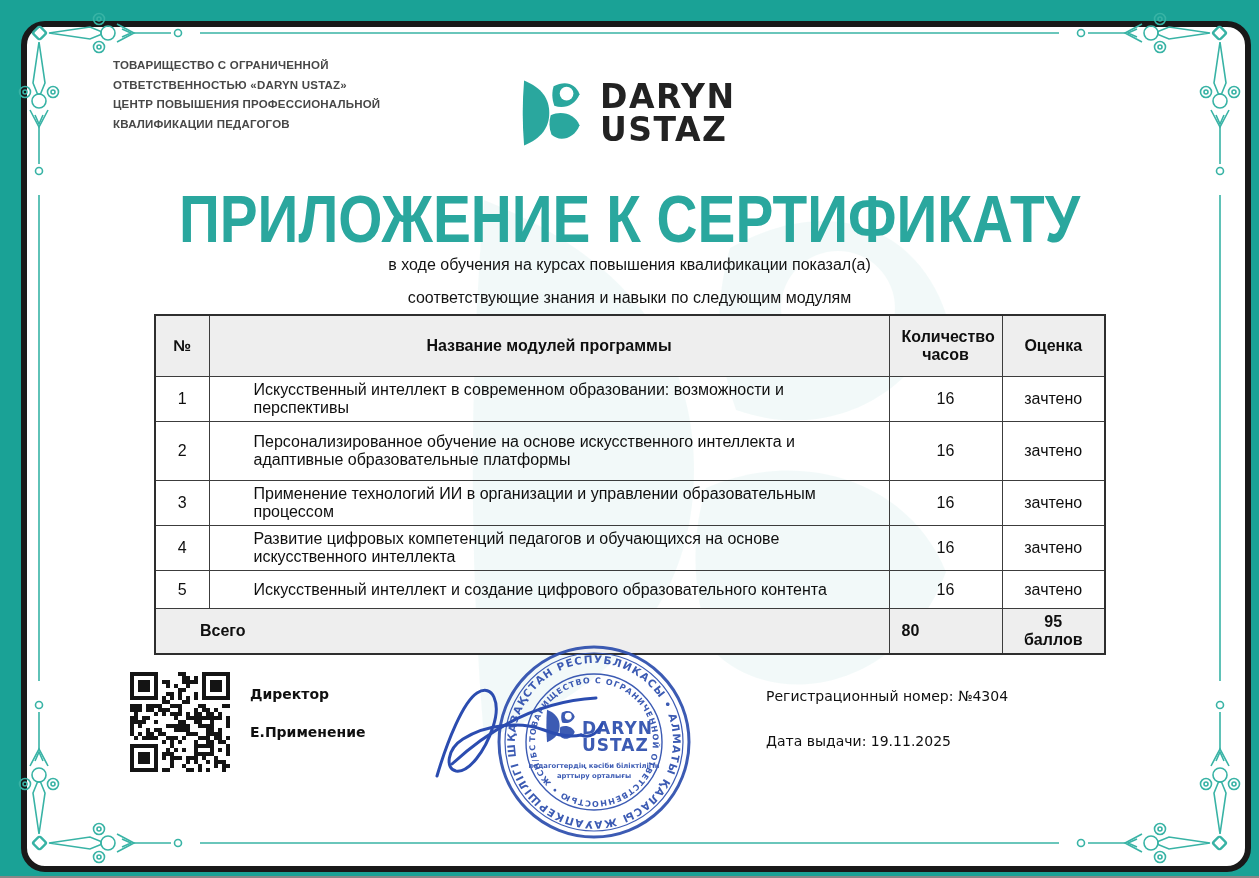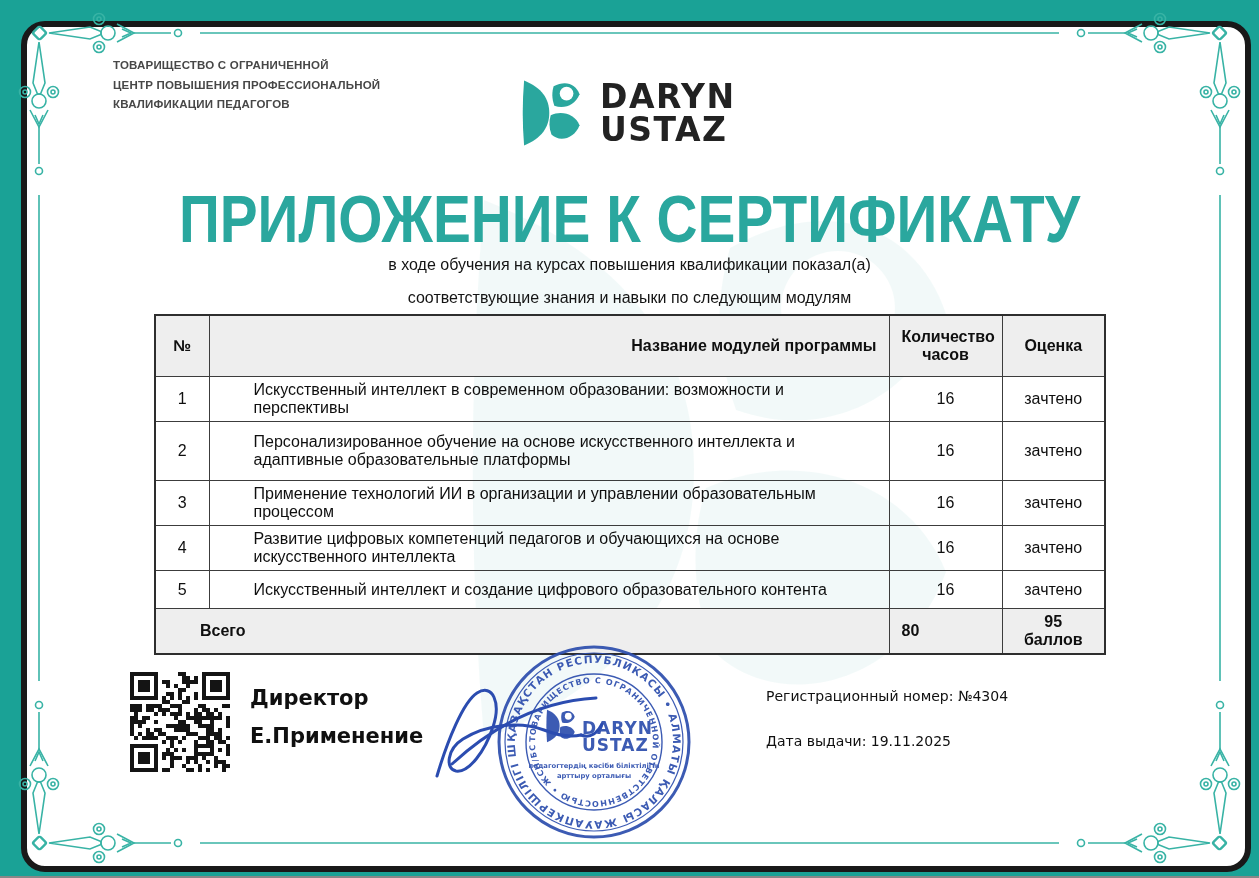--- a/index.html
+++ b/index.html
@@ -41,31 +41,31 @@
          color:var(--title);transform:scaleX(.86);z-index:4;}
   .sub{position:absolute;left:0;right:0;text-align:center;font-size:16px;color:#141414;z-index:4;}
   .sub1{top:256px;} .sub2{top:289px;}
 
   
   .tbl-wrap{position:absolute;left:154px;top:314px;width:950px;z-index:4;}
   table{border-collapse:collapse;width:950px;table-layout:fixed;background:transparent;
         font-size:16px;color:#0f0f0f;border:2px solid #2e2e2e;}
   th,td{border:1px solid var(--table-border);padding:4px 12px;vertical-align:middle;}
   th{background:var(--row-gray);font-weight:bold;height:52px;}
-  th.name{text-align:right;}
+  th.name{text-align:center;}
   td.num,td.hours,td.grade,th.num,th.hours,th.grade{text-align:center;}
   td.name{text-align:left;padding-left:44px;}
   tr.r1 td{height:29px;} tr.r2 td{height:50px;} tr.rN td{height:29px;}
   tr.total td{background:var(--row-gray);font-weight:bold;height:31px;}
   tr.total td.hours{text-align:left;}
 
   
   .qr{position:absolute;left:130px;top:672px;z-index:4;}
   .director{position:absolute;left:250px;font-family:"DejaVu Sans",sans-serif;
-            font-weight:bold;font-size:21px;color:#101010;z-index:4;}
+            font-weight:bold;font-size:14px;color:#101010;z-index:4;}
   .dir1{top:686px;} .dir2{top:724px;}
   .regblock{position:absolute;left:766px;font-family:"DejaVu Sans",sans-serif;
             font-size:14px;color:#101010;z-index:4;}
   .reg1{top:688px;} .reg2{top:733px;}
 
   
   .stamp-txt{fill:var(--stamp);font-family:"DejaVu Sans",sans-serif;font-weight:bold;}
   .stamp-ring{stroke:var(--stamp);fill:none;}
   .sig{stroke:var(--sig);fill:none;stroke-width:3;stroke-linecap:round;}
   .wm{color:var(--brand);opacity:.055;}
@@ -117,20 +117,21 @@
     <use href="#edge-orn" transform="translate(39,843) rotate(-90)"></use>
     <line class="orn" x1="39" y1="195" x2="39" y2="681"></line>
 
     <use href="#edge-orn" transform="translate(1220,33) rotate(90)"></use>
     <use href="#edge-orn" transform="translate(1220,843) rotate(-90)"></use>
     <line class="orn" x1="1220" y1="195" x2="1220" y2="681"></line>
   </svg>
 
   <div class="org org-left">
     <div>ТОВАРИЩЕСТВО С ОГРАНИЧЕННОЙ</div>
+    <div>ОТВЕТСТВЕННОСТЬЮ «DARYN USTAZ»</div>
     <div>ЦЕНТР ПОВЫШЕНИЯ ПРОФЕССИОНАЛЬНОЙ</div>
     <div>КВАЛИФИКАЦИИ ПЕДАГОГОВ</div>
   </div>
 
   <div class="logo">
     <svg class="logo-icon" viewBox="0 0 100 100" aria-hidden="true">
       <use href="#du-icon"></use>
     </svg>
     <div class="logo-text">
       <div>DARYN</div>

